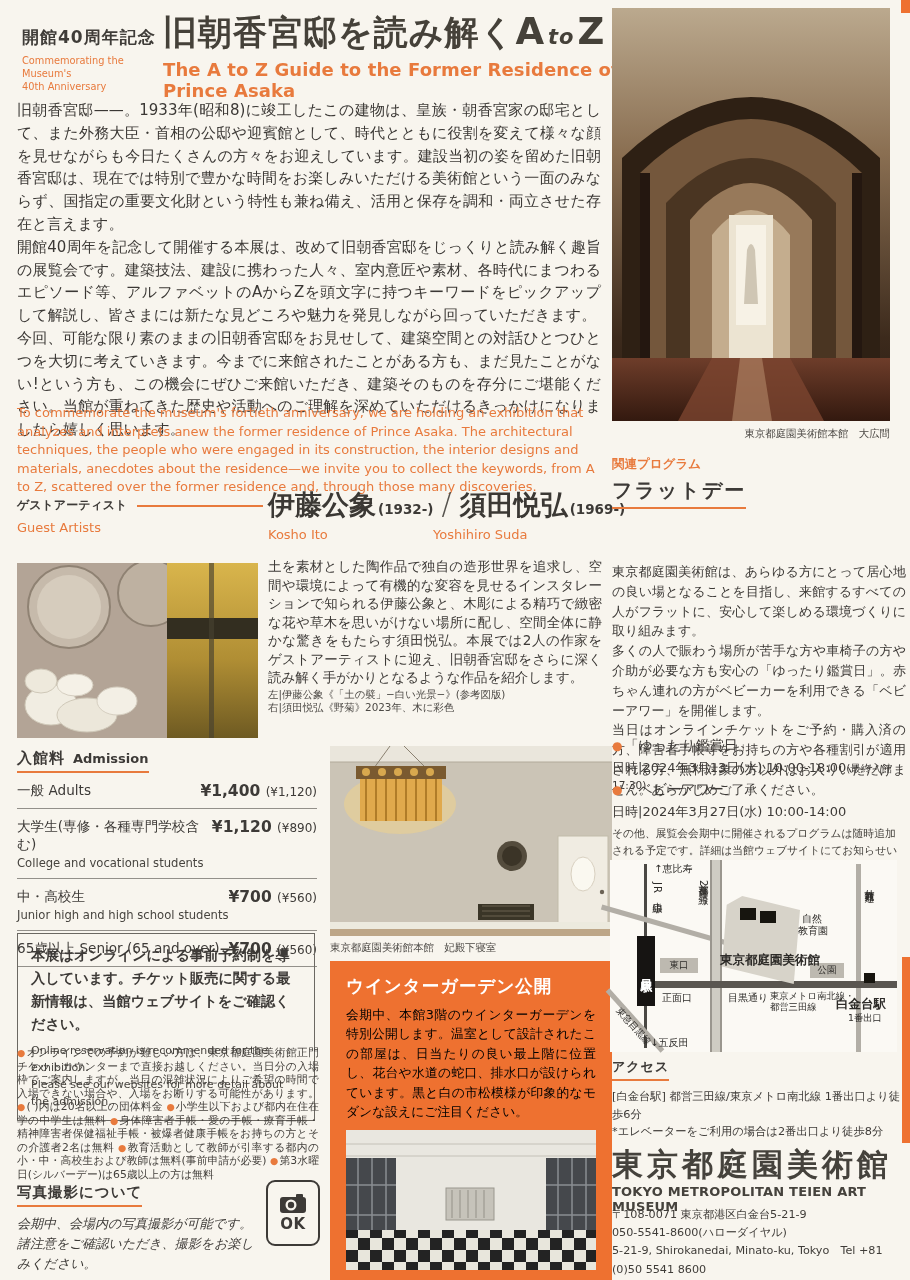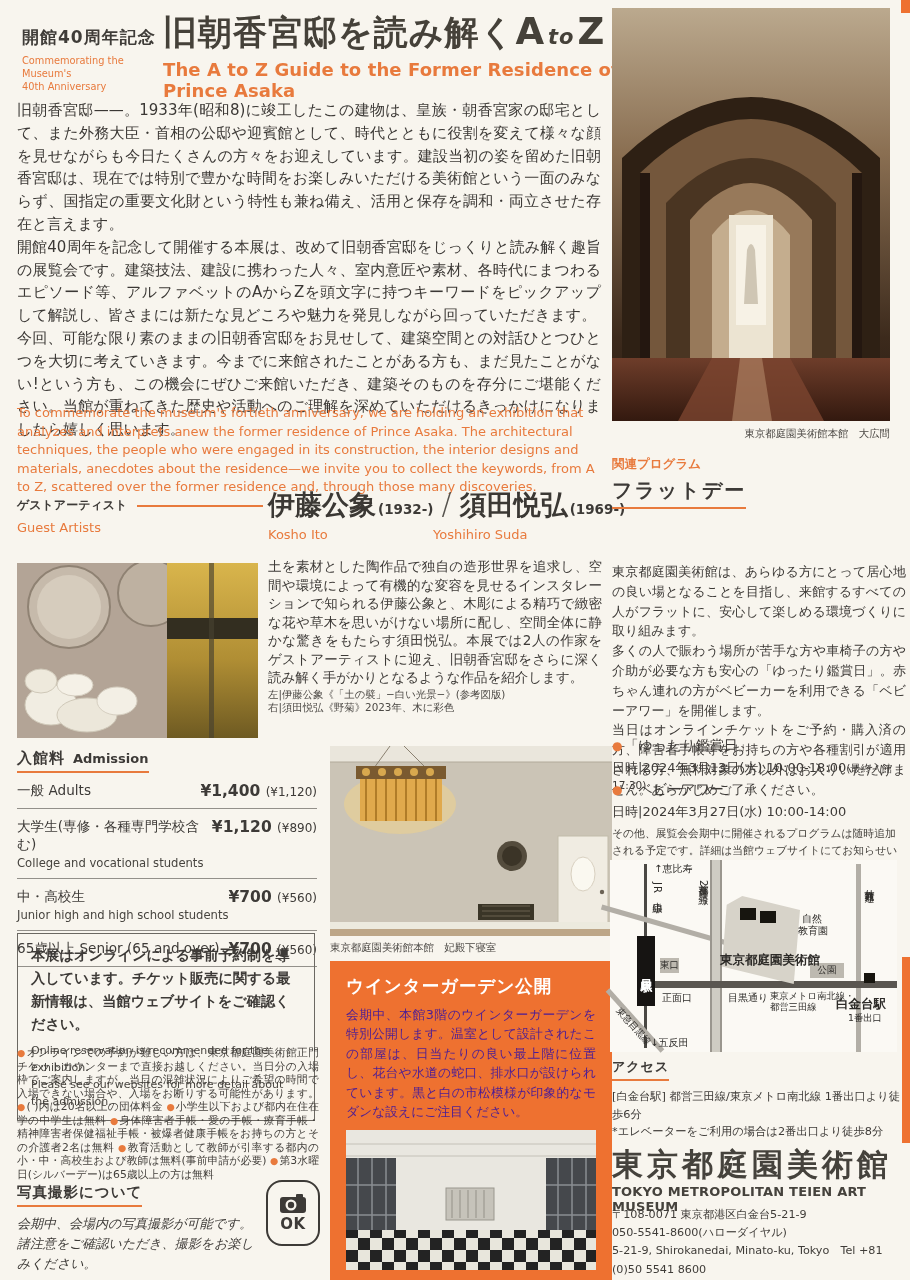--- a/index.html
+++ b/index.html
@@ -58,30 +58,30 @@
   #resv .en{font-size:11px;line-height:17px;margin-top:6px;color:#47443f;}
 
   
   #notes{left:17px;top:1046px;width:302px;font-size:10.8px;line-height:13.5px;margin:0;color:#413e3a;}
   .note::before{content:"●";color:#e87a3d;font-size:9.5px;margin-right:1px;}
 
   
   #photog{left:17px;top:1182px;width:240px;}
   #photog .sec-head{font-size:14.5px;letter-spacing:1px;}
   #photog .ln{font-size:13px;line-height:20px;margin-top:7px;font-style:italic;}
-  #cam-box{left:266px;top:1180px;width:50px;height:62px;border:2px solid #3d3a37;border-radius:16px;
+  #cam-box{left:266px;top:1180px;width:50px;height:62px;border:2px solid #3d3a37;border-radius:9px;
            display:flex;flex-direction:column;align-items:center;justify-content:center;gap:2px;background:#f8f5ee;}
   #cam-box .ok{font-size:15px;font-weight:800;letter-spacing:0.5px;}
 
   
   #bedroom{left:330px;top:746px;width:282px;height:190px;}
   #bedroom-cap{left:330px;top:941px;width:282px;font-size:10.4px;color:#4c4945;}
   #winter{left:330px;top:961px;width:282px;height:319px;background:#ee7130;padding:13px 16px;box-sizing:border-box;}
   #winter .ti{font-size:17.5px;font-weight:800;color:#ffffff;letter-spacing:1px;}
-  #winter .bd{font-size:12.8px;line-height:19.4px;margin-top:7px;color:#4c1d95;}
+  #winter .bd{font-size:12.8px;line-height:19.4px;margin-top:7px;color:#000000;}
   #winter-photo{margin-top:9px;width:250px;height:140px;}
 
   
   #corridor{left:612px;top:8px;width:278px;height:413px;}
   #corridor-cap{left:612px;top:427px;width:278px;text-align:right;font-size:10.4px;color:#4c4945;}
   #rel-tag{left:612px;top:456px;font-size:12.5px;font-weight:bold;color:#e87a3d;}
   #flat-title{left:612px;top:477px;font-size:20px;letter-spacing:2px;}
   #flat-lead{left:612px;top:516px;width:292px;font-size:14.6px;font-weight:bold;line-height:23px;}
   #flat-body{left:612px;top:562px;width:294px;font-size:13px;line-height:19.8px;}
   #flat-body p{margin:0;}
@@ -388,21 +388,21 @@
     <div class="rd" style="left:100px;top:0;width:8px;height:192px;border-left:2px solid #9a968e;border-right:2px solid #9a968e;background:#cfccc3;"></div>
     <div class="rd" style="left:246px;top:4px;width:5px;height:188px;"></div>
     <div class="rd" style="left:36px;top:121px;width:251px;height:7px;background:#5a5650;"></div>
     <div class="rd" style="left:-16px;top:158px;width:82px;height:5px;transform:rotate(48deg);"></div>
     <div style="position:absolute;left:112px;top:36px;width:78px;height:88px;background:#d7d3c9;clip-path:polygon(26% 0,100% 16%,92% 100%,0 80%,6% 10%);"></div>
     <div class="sq" style="left:130px;top:48px;width:16px;height:12px;"></div>
     <div class="sq" style="left:150px;top:51px;width:16px;height:12px;"></div>
     <div style="position:absolute;left:27px;top:76px;width:18px;height:70px;background:#161412;color:#fff;font-weight:bold;font-size:11.5px;display:flex;align-items:center;justify-content:center;">
       <span class="vtext">目黒駅</span>
     </div>
-    <div class="bx" style="left:50px;top:98px;width:19px;height:15px;">
+    <div class="bx" style="left:50px;top:98px;width:38px;height:15px;">
         <span>東口</span>
       </div>
     <div class="bx" style="left:200px;top:103px;width:34px;height:15px;">
         <span>公園</span>
       </div>
     <div class="sq" style="left:254px;top:113px;width:11px;height:10px;"></div>
     <div class="lbl" style="left:44px;top:2px;">↑恵比寿</div>
     <div class="lbl vtext" style="left:40px;top:22px;">JR山手線</div>
     <div class="lbl vtext" style="left:86px;top:16px;">首都高速2号線</div>
     <div class="lbl vtext" style="left:252px;top:22px;">外苑西通り</div>

